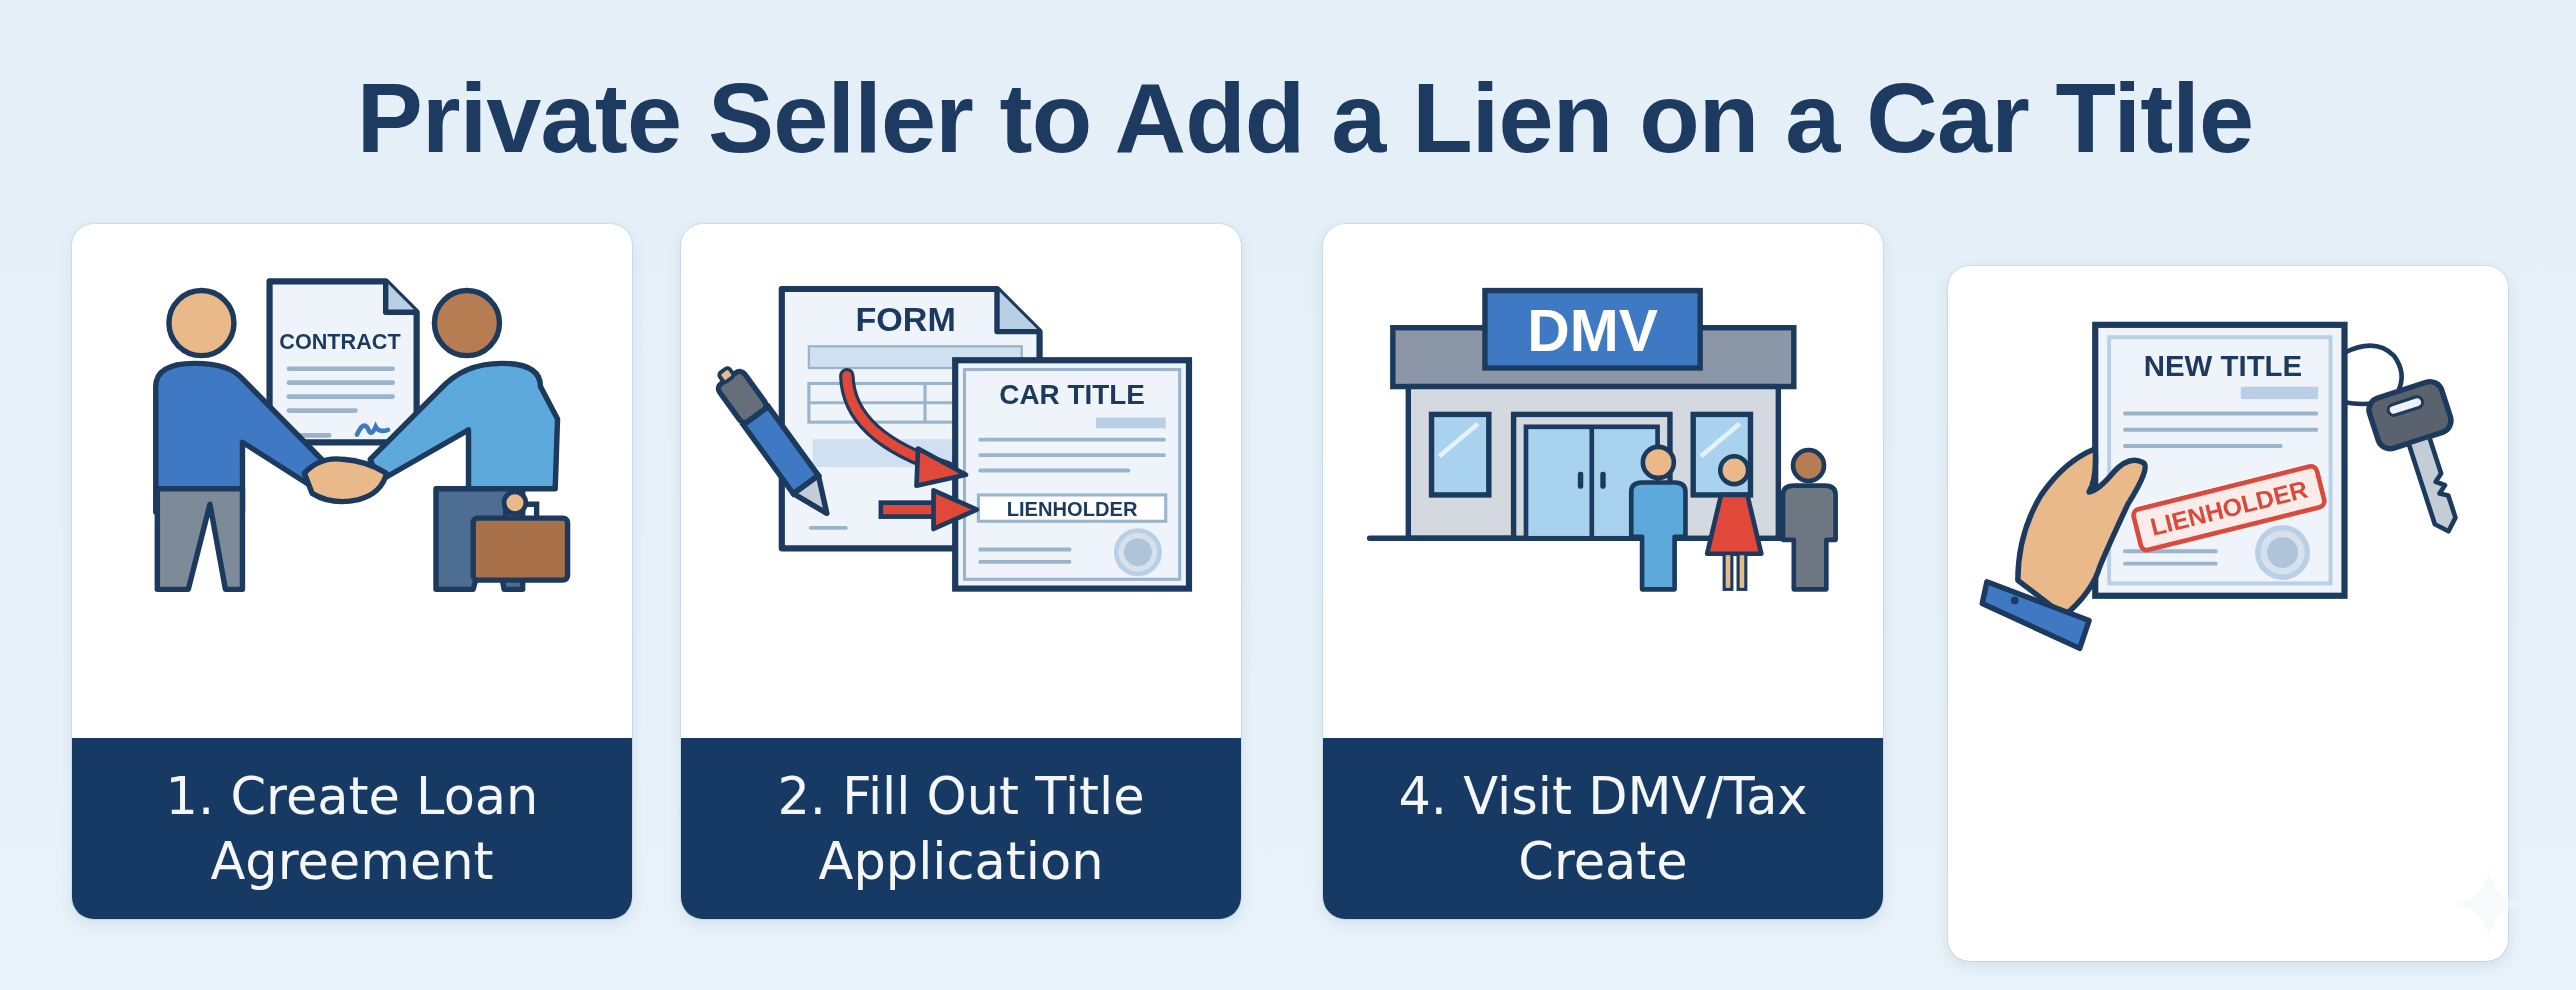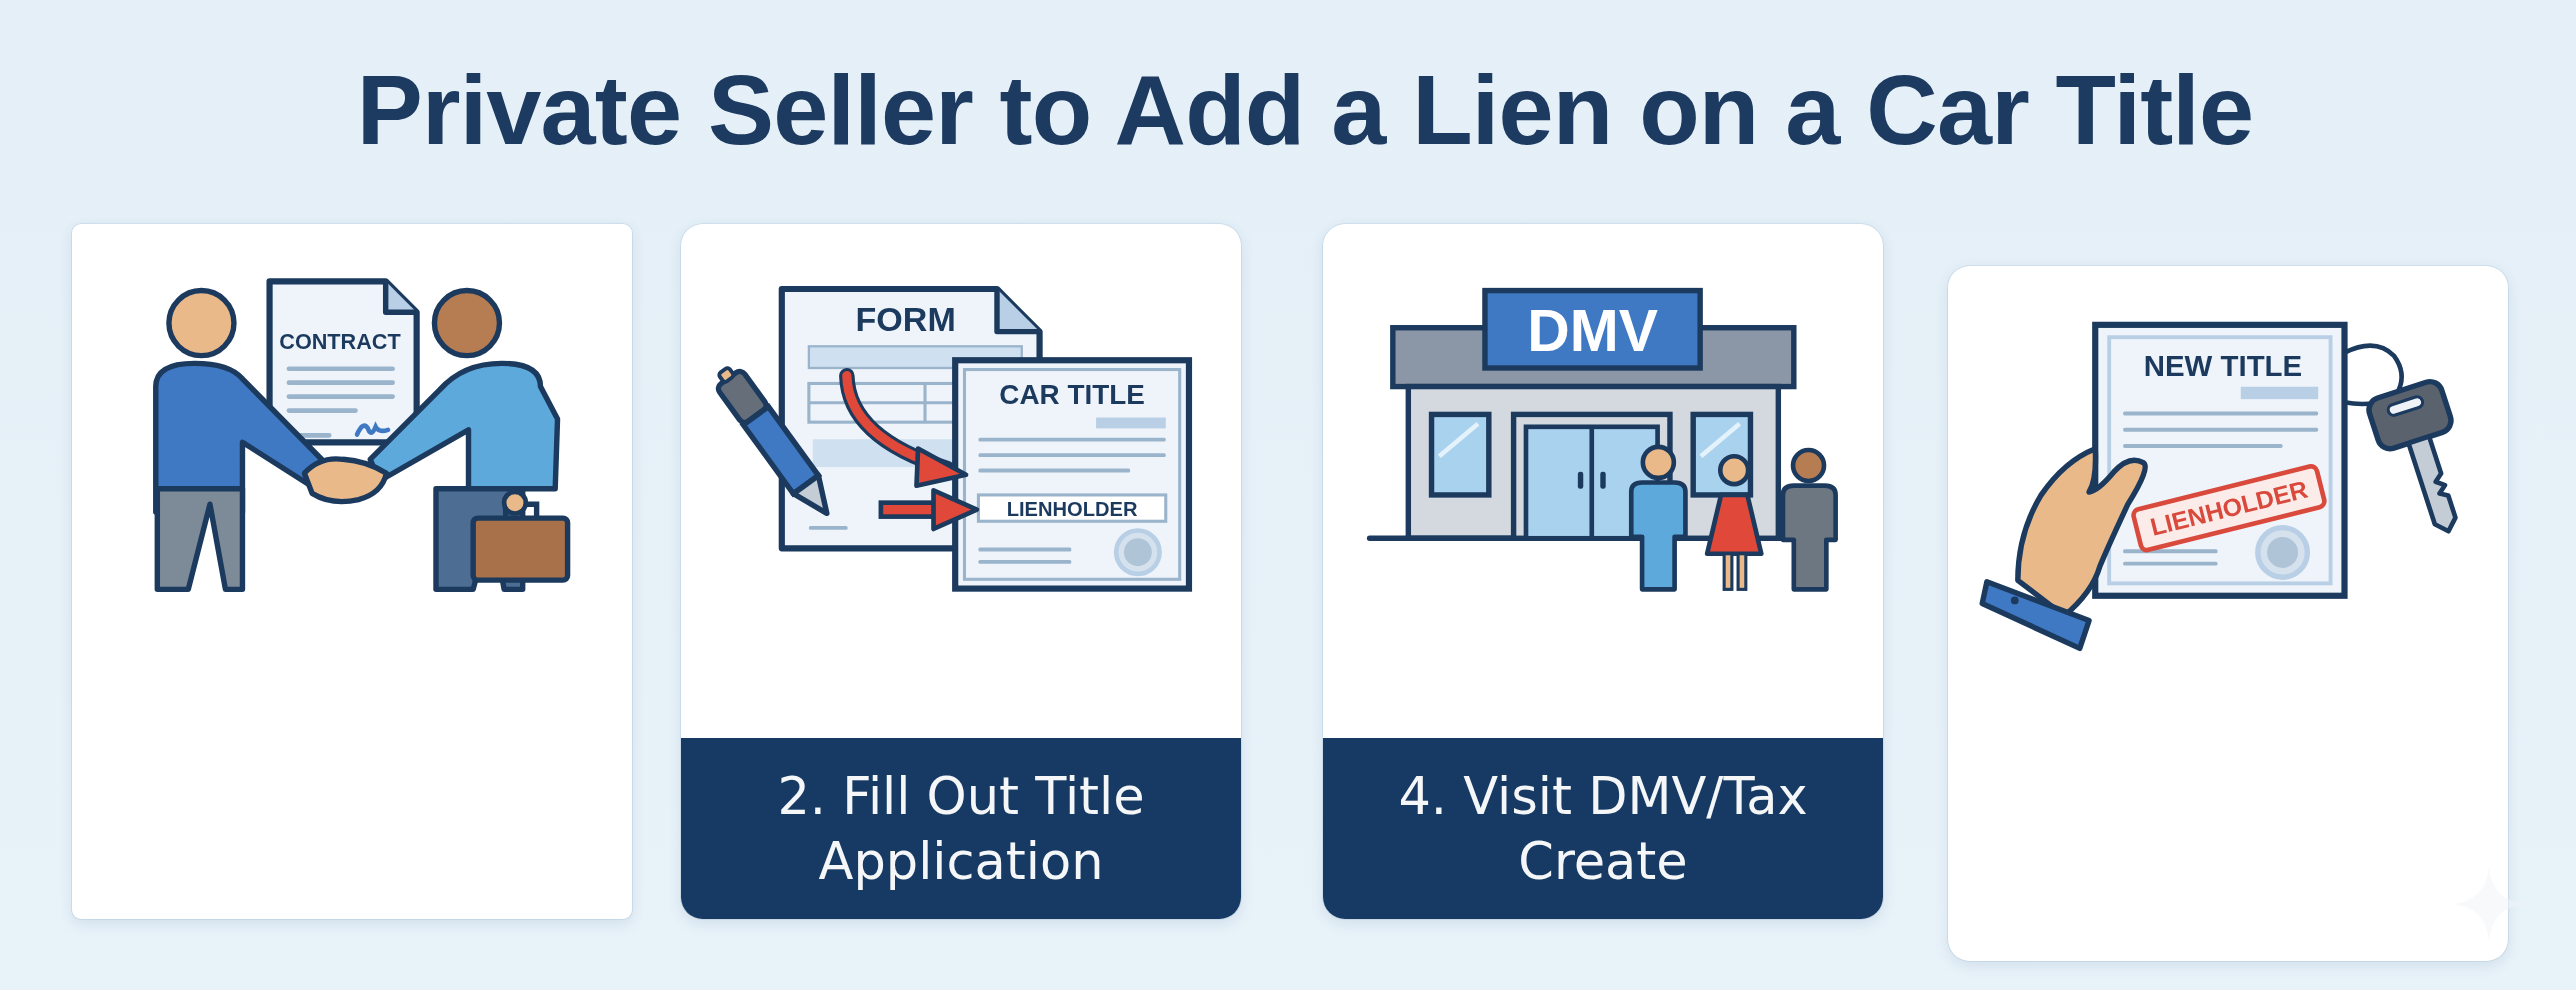--- a/index.html
+++ b/index.html
@@ -1,23 +1,23 @@
 <!DOCTYPE html>
 <html style="font-size:12.4px"><head>
 <meta charset="utf-8">
 <style>
   html,body{margin:0;padding:0;}
   body{width:2576px;height:991px;overflow:hidden;background:linear-gradient(180deg,#e4eff7 0%,#e8f2f9 100%);font-family:"DejaVu Sans","Liberation Sans",sans-serif;position:relative;}
-  .title{position:absolute;left:0;right:0;top:52px;text-align:center;font-family:"Liberation Sans",sans-serif;font-weight:700;font-size:99px;letter-spacing:-0.8px;color:#1d3a60;line-height:116px;margin:0;padding-left:34px;}
+  .title{position:absolute;left:0;right:0;top:60px;text-align:center;font-family:"Liberation Sans",sans-serif;font-weight:700;font-size:99px;letter-spacing:-0.8px;color:#1d3a60;line-height:116px;margin:0;padding-left:34px;}
   .card{position:absolute;top:224px;width:560px;height:695px;background:#ffffff;border-radius:21.7px;overflow:hidden;box-shadow:0 4.6px 14px rgba(60,100,140,0.12),0 0 0 0.8px rgba(180,205,225,0.5);}
   .card .art{position:absolute;left:0;top:0;width:560px;height:514px;}
   .card .art svg{width:560px;height:514px;display:block;}
   .card .label{position:absolute;left:0;right:0;bottom:0;height:181px;background:#163a63;color:#f4f6f8;display:flex;align-items:center;justify-content:center;text-align:center;flex-direction:column;font-family:"DejaVu Sans",sans-serif;font-size:51px;line-height:65px;}
   .card .label span{display:block;white-space:nowrap;}
-  #c1{left:72px;border-radius:9px;} #c2{left:681px;} #c3{left:1323px;border-radius:22px;} #c4{left:1948px;margin-top:42px;}
+  #c1{left:72px;} #c2{left:681px;} #c3{left:1323px;border-radius:22px;} #c4{left:1948px;margin-top:42px;}
   .sparkle{position:absolute;left:2452px;top:867px;width:74px;height:74px;}
   svg text{font-family:"Liberation Sans",sans-serif;font-weight:700;}
 </style>
 </head>
 <body>
 
 <h1 class="title">Private Seller to Add a Lien on a Car Title</h1>
 
 <div class="card" id="c1">
   <div class="art">
@@ -42,20 +42,24 @@
       <circle cx="510" cy="128" r="42" fill="#b77d52" stroke="#1b3a5e" stroke-width="7"></circle>
       <path d="M605 210 q0 -30 -50 -30 q-50 0 -80 34 l-90 90 l12 28 l115 -66 v76 h112 l3 -90 z" fill="#5ea9db" stroke="#1b3a5e" stroke-width="7" stroke-linejoin="round"></path>
       <path d="M470 342 h112 v130 h-24 l-16 -90 l-24 90 h-48 z" fill="#4d6d93" stroke="#1b3a5e" stroke-width="7" stroke-linejoin="round"></path>
 
       <path d="M300 322 q20 -22 50 -18 q30 2 56 18 q-6 26 -36 34 q-34 8 -60 -8 z" fill="#eab989" stroke="#1b3a5e" stroke-width="7" stroke-linejoin="round"></path>
 
       <rect x="518" y="380" width="122" height="80" rx="6" fill="#a8714a" stroke="#1b3a5e" stroke-width="7"></rect>
       <path d="M560 380 v-18 h40 v18" fill="none" stroke="#1b3a5e" stroke-width="7"></path>
       <circle cx="572" cy="360" r="14" fill="#eab989" stroke="#1b3a5e" stroke-width="6"></circle>
     </svg>
+  </div>
+  <div class="label">
+    <span>1. Create Loan</span>
+    <span>Agreement</span>
   </div>
 </div>
 
 <div class="card" id="c2">
   <div class="art">
     <svg viewBox="0 0 723 664">
 
       <path d="M130 84 h278 l55 55 v280 h-333 z" fill="#eef4fa" stroke="#1b3a5e" stroke-width="8" stroke-linejoin="round"></path>
       <path d="M408 84 v55 h55" fill="#b8cfe6" stroke="#1b3a5e" stroke-width="7" stroke-linejoin="round"></path>
       <text x="290" y="138" font-size="44" fill="#1b3a5e" text-anchor="middle">FORM</text>

